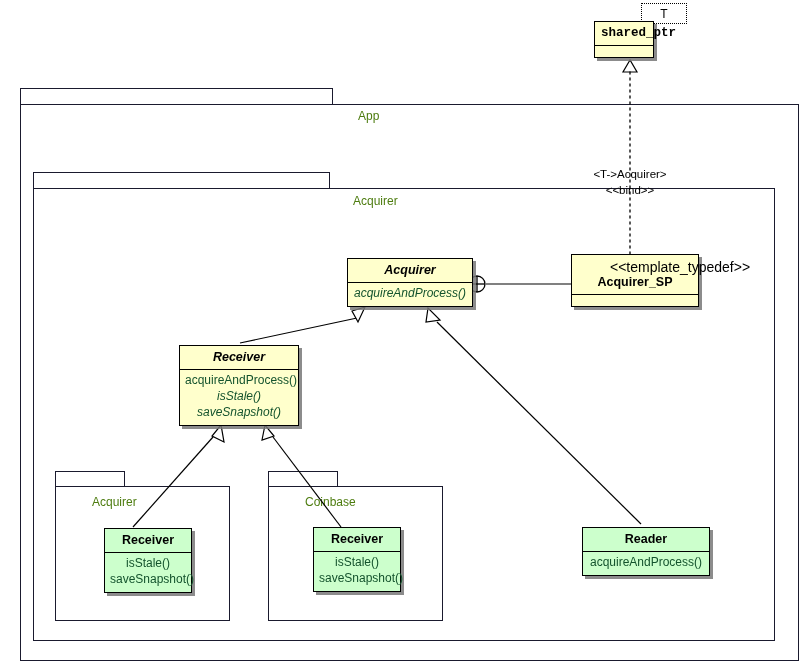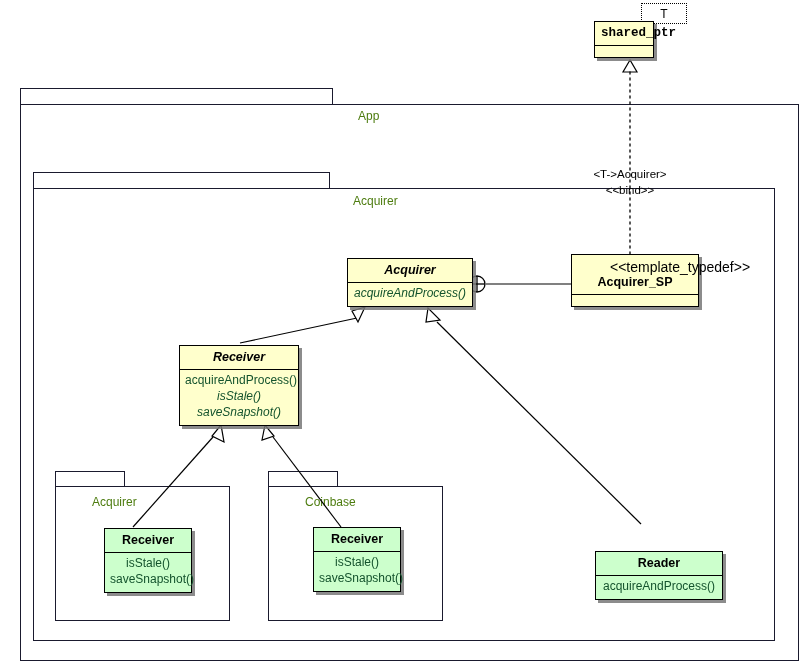--- a/index.html
+++ b/index.html
@@ -230,21 +230,21 @@
     <div class="cls-name">
       <span class="nm">Receiver</span>
     </div>
     <div class="cls-sep"></div>
     <div class="cls-ops">
       <div class="op">isStale()</div>
       <div class="op">saveSnapshot()</div>
     </div>
   </div>
 
-  <div class="cls green" style="left:595px; top:527px; width:128px;margin-top:24px;">
+  <div class="cls green" style="left:582px; top:527px; width:128px;">
     <div class="cls-name">
       <span class="nm">Reader</span>
     </div>
     <div class="cls-sep"></div>
     <div class="cls-ops">
       <div class="op">acquireAndProcess()</div>
     </div>
   </div>
 
 </div>

